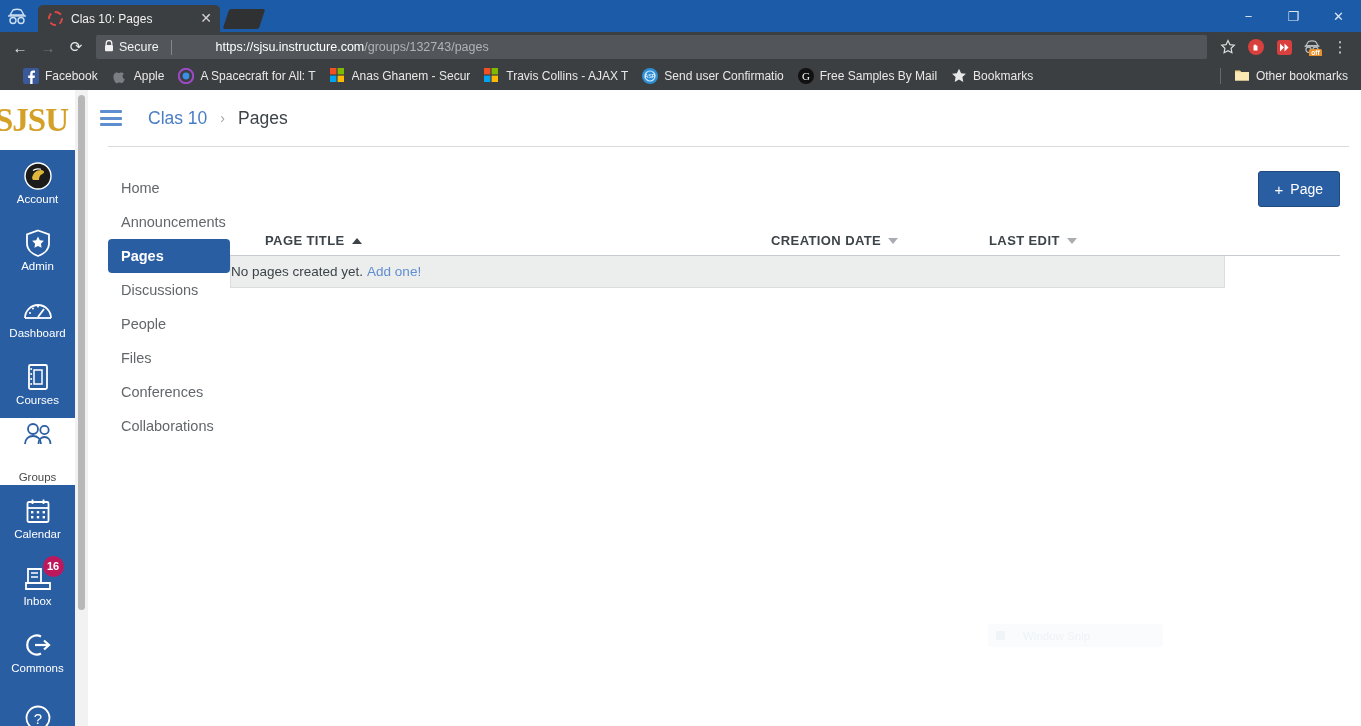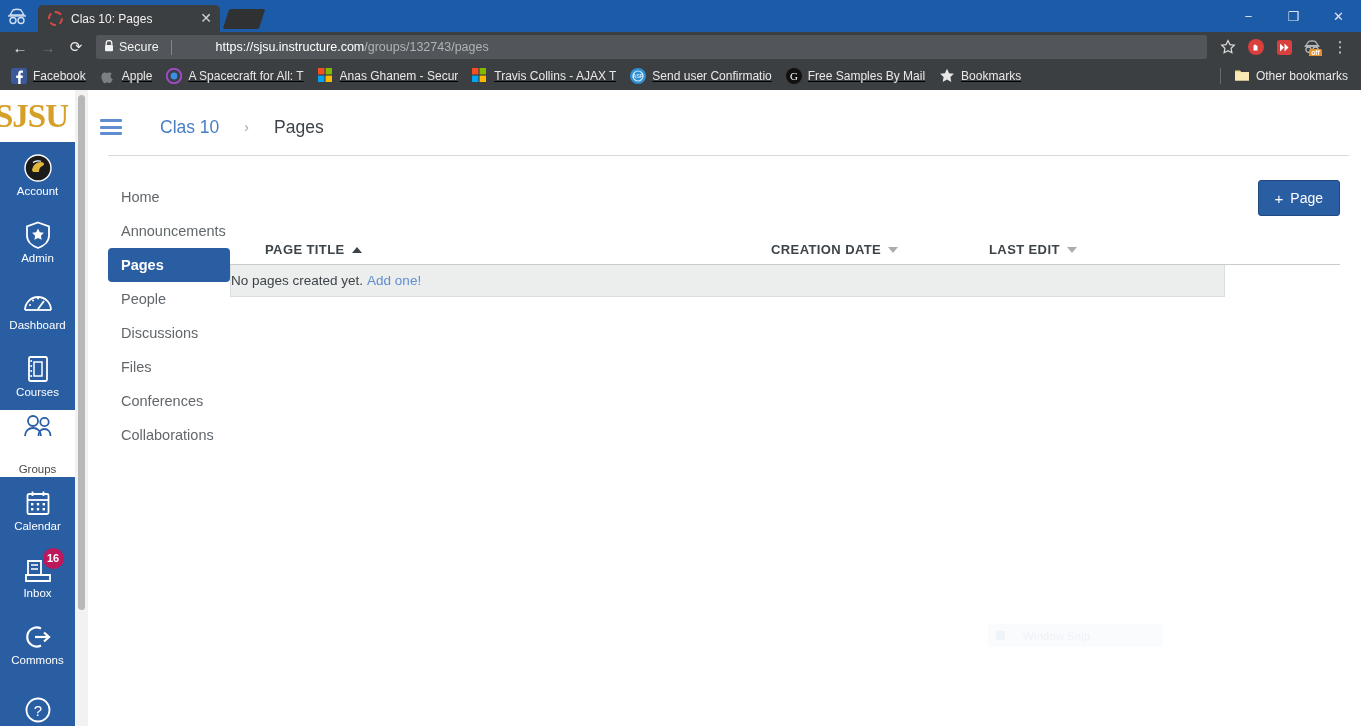--- a/index.html
+++ b/index.html
@@ -81,22 +81,22 @@
   .tb-icons { display: flex; align-items: center; gap: 2px; padding-right: 2px; }
   .tb-ico {
     width: 26px; height: 26px; display: flex;
     align-items: center; justify-content: center; cursor: pointer;
     position: relative;
   }
 
   
   .bookmarks {
     height: 28px; background: #3c3f41;
-    display: flex; align-items: center; padding: 0 4px;
-    overflow: hidden; position: relative; text-decoration: underline;
+    display: flex; align-items: center; padding: 0 16px;
+    overflow: hidden; position: relative;
   }
   .bm {
     display: flex; align-items: center; height: 22px;
     padding: 0 7px; color: #e8e8e8; font-size: 12px;
     white-space: nowrap; cursor: pointer; max-width: 160px;
   }
   .bm .lbl { overflow: hidden; text-overflow: clip; }
   .bm .bico { width: 16px; height: 16px; margin-right: 6px; flex: 0 0 16px; }
   .bm-right {
     position: absolute; right: 0; top: 0; height: 28px;
@@ -110,21 +110,21 @@
     position: absolute; left: 0; top: 90px;
     width: 1361px; height: 636px; background: #fff;
   }
 
   
   .globalnav {
     position: absolute; left: 0; top: 0;
     width: 75px; height: 636px; background: #fff;
   }
   .logo-cell {
-    height: 52px; background: #fff;
+    height: 60px; background: #fff;
     display: flex; align-items: center; justify-content: center;
     overflow: hidden;
   }
   .logo-txt {
     font-family: "Liberation Serif", serif;
     font-size: 33px; font-weight: 700; color: #d5a028;
     letter-spacing: -1px; margin-left: -12px;
   }
   .gn-list { background: #2a5ea3; }
   .gn-item {
@@ -153,21 +153,21 @@
     width: 13px; height: 636px; background: #f2f2f2;
   }
 
   
   .content {
     position: absolute; left: 88px; top: 0;
     width: 1273px; height: 636px; background: #fff;
   }
   .breadcrumb {
     display: flex; align-items: center; height: 56px;
-    padding-left: 12px; gap: 16px; margin-top: 9px;
+    padding-left: 12px; gap: 4px;
   }
   .hamburger { width: 22px; margin-right: 22px; cursor: pointer; }
   .hamburger span {
     display: block; height: 3px; background: #5f8ed0;
     border-radius: 1px; margin: 3.5px 0;
   }
   .crumb-link { color: #4a7dc4; font-size: 17.5px; cursor: pointer; text-decoration: none; }
   .crumb-sep { color: #9aa3ab; font-size: 14px; margin: 0 9px; }
   .crumb-cur { color: #3c4449; font-size: 17.5px; }
   .hr-top { height: 1px; background: #d8dbdd; margin: 0 12px 0 20px; }
@@ -526,22 +526,22 @@
         <span class="crumb-cur">Pages</span>
       </div>
       <div class="hr-top"></div>
 
       <div class="main-row">
 
         <nav class="coursenav">
           <a class="cn-item">Home</a>
           <a class="cn-item">Announcements</a>
           <a class="cn-item active">Pages</a>
+          <a class="cn-item">Discussions</a>
           <a class="cn-item">People</a>
-          <a class="cn-item">Discussions</a>
           <a class="cn-item">Files</a>
           <a class="cn-item">Conferences</a>
           <a class="cn-item">Collaborations</a>
         </nav>
 
         <section class="pages-panel">
           <div class="panel-head">
             <button class="btn-primary">
               <span class="btn-plus">+</span>
               <span>Page</span>

